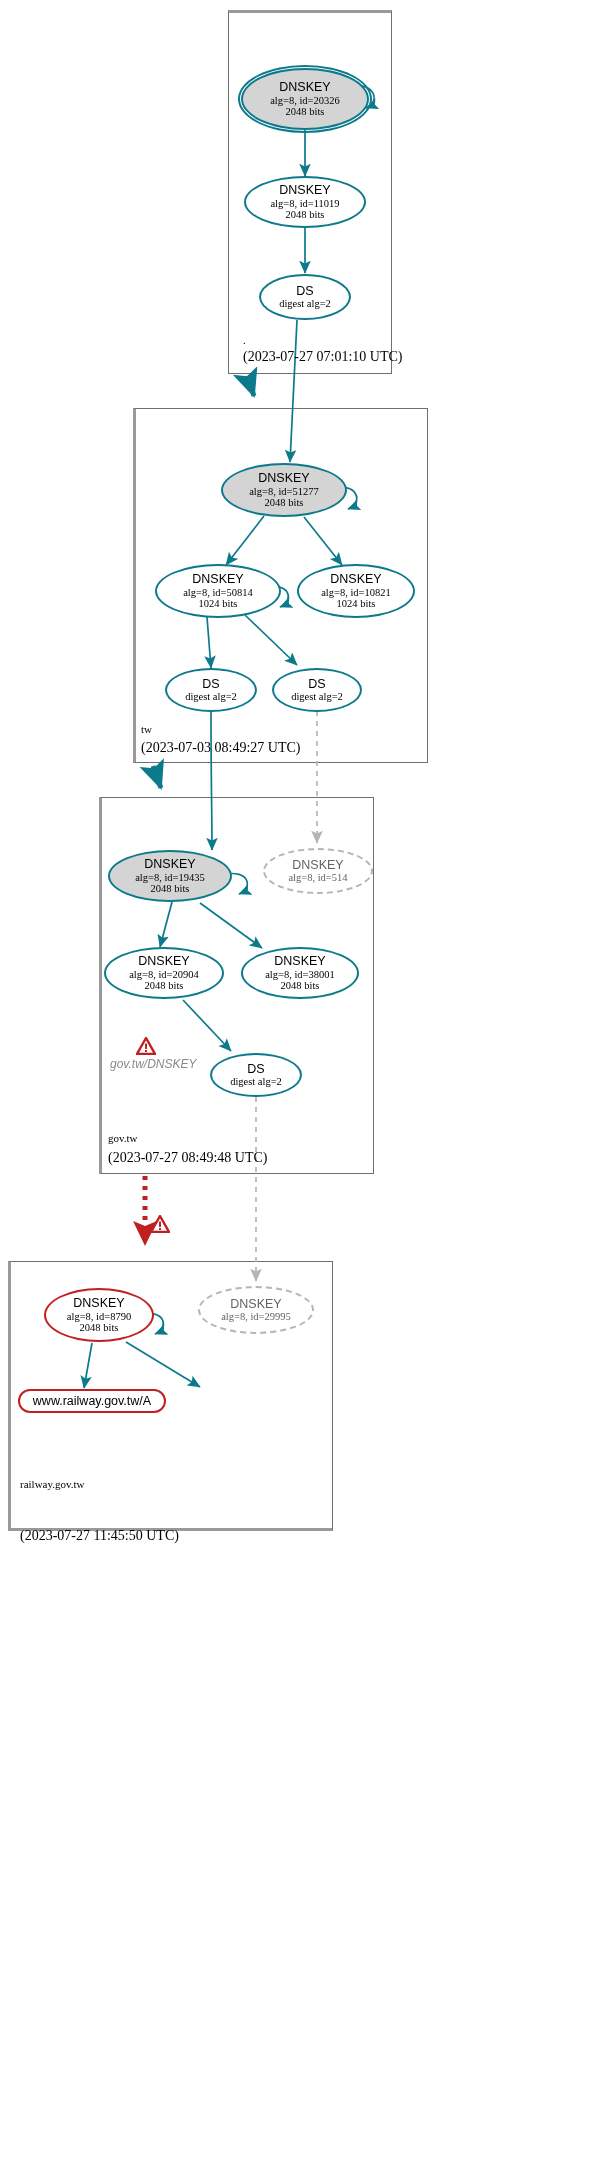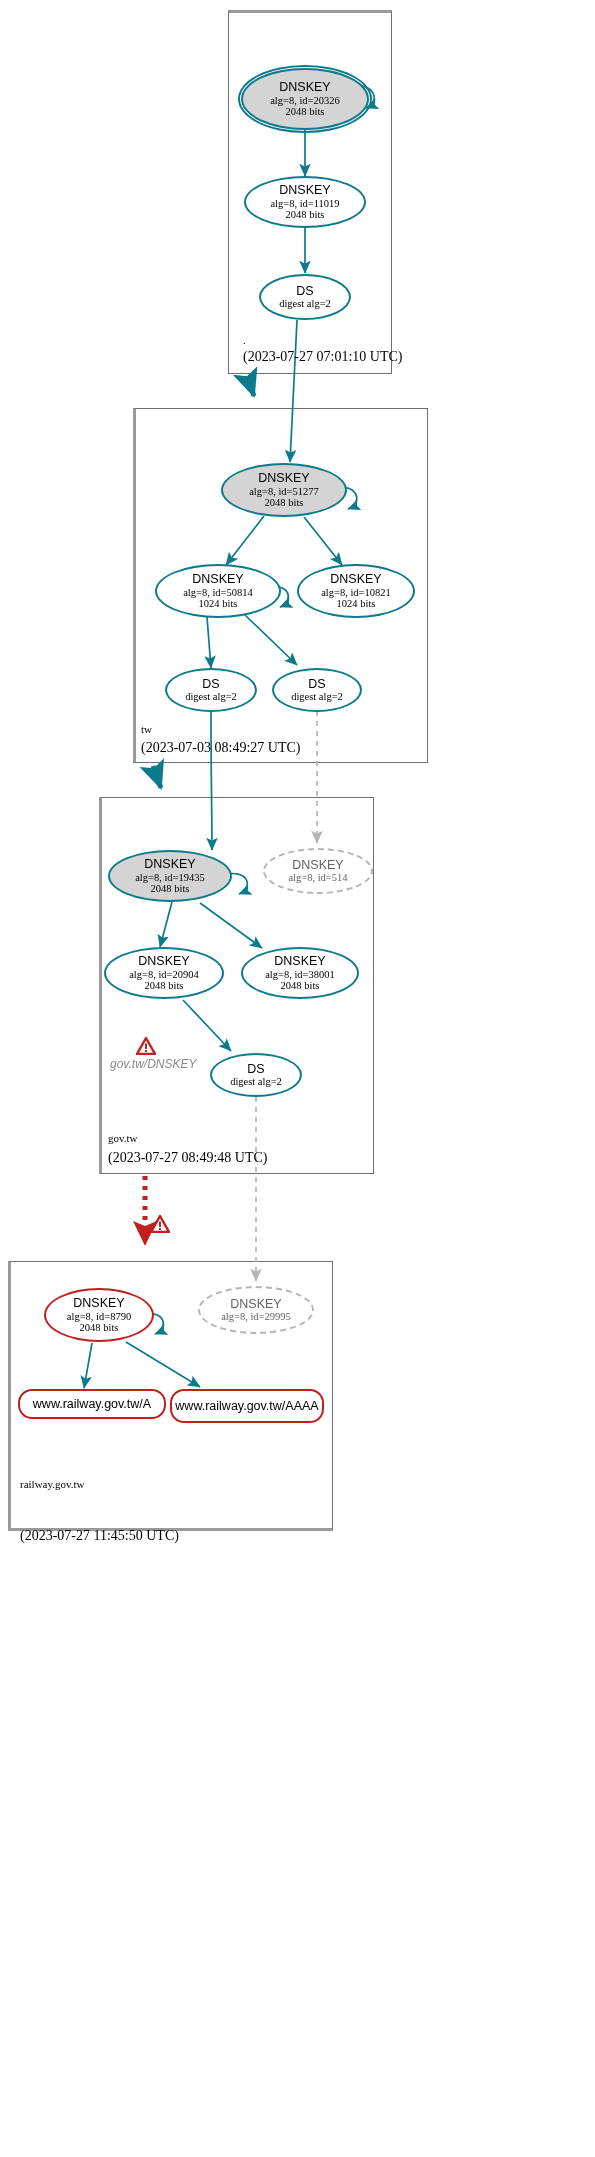--- a/index.html
+++ b/index.html
@@ -300,20 +300,19 @@
     <span class="t2">alg=8, id=8790</span>
     <span class="t3">2048 bits</span>
   </div>
 
   <div class="node dashed-txt" style="left:198px;top:1286px;width:116px;height:48px;">
     <span class="ell dashed"></span>
     <span class="t1">DNSKEY</span>
     <span class="t2">alg=8, id=29995</span>
   </div>
 
-  <div class="rec" style="left:18px;top:1389px;width:148px;height:30px;">www.railway.gov.tw/A</div>
-
-  <div class="rec" style="left:170px;top:1389px;width:154px;height:34px;">www.railway.gov.tw/AAAA</div>
+  <div class="rec" style="left:18px;top:1389px;width:148px;height:24px;">www.railway.gov.tw/A</div>
+
 
   <div class="zone-label" style="left:20px;top:1478px;">railway.gov.tw</div>
   <div class="zone-time" style="left:20px;top:1496px;margin-top:32px;">(2023-07-27 11:45:50 UTC)</div>
 
 </div>
 
 </body></html>

